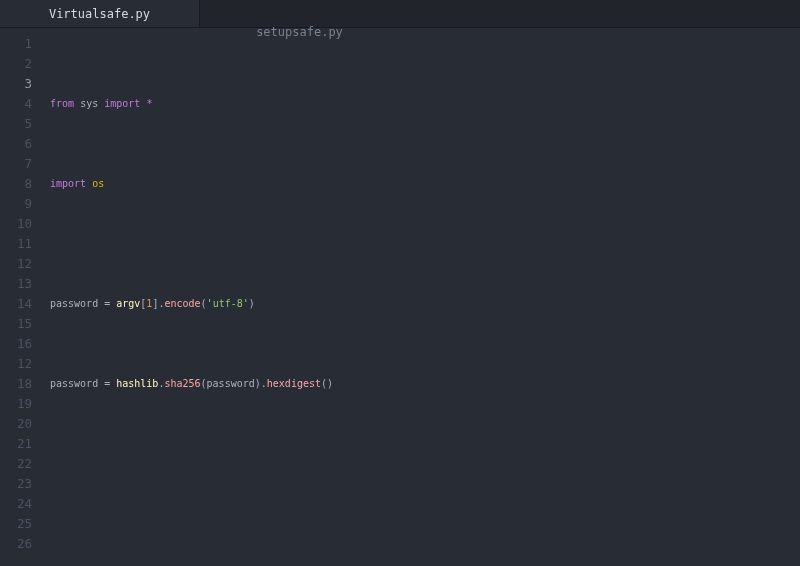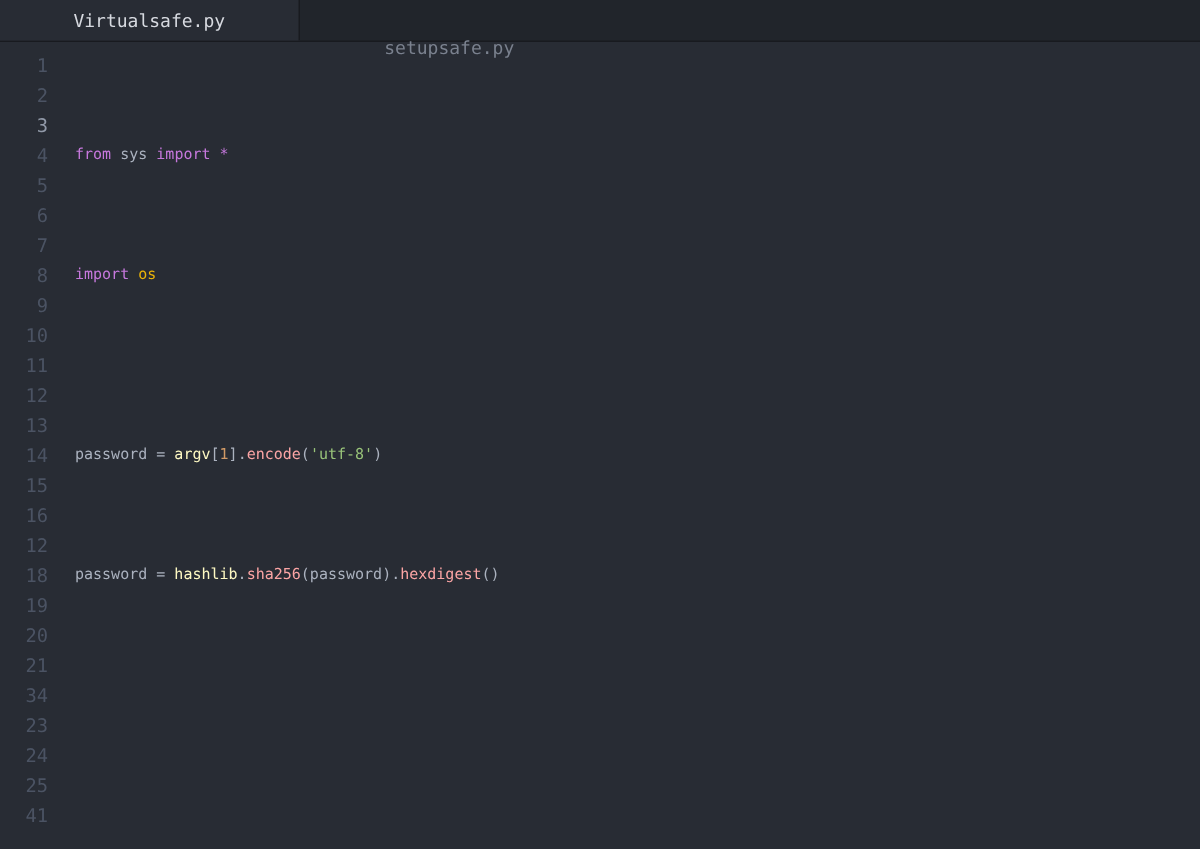--- a/index.html
+++ b/index.html
@@ -132,25 +132,25 @@
       <div class="gline">12</div>
       <div class="gline">13</div>
       <div class="gline">14</div>
       <div class="gline">15</div>
       <div class="gline">16</div>
       <div class="gline">12</div>
       <div class="gline">18</div>
       <div class="gline">19</div>
       <div class="gline">20</div>
       <div class="gline">21</div>
-      <div class="gline">34</div>
+      <div class="gline">22</div>
       <div class="gline">23</div>
       <div class="gline">24</div>
       <div class="gline">25</div>
-      <div class="gline">41</div>
+      <div class="gline">26</div>
     </div>
 
   <div class="code">
 
     <div class="line"><span class="tok-kw">from</span> <span class="tok-id">sys</span> <span class="tok-kw">import</span> <span class="tok-op">*</span></div>
 
     <div class="line"><span class="tok-kw">import</span> <span class="tok-mod">os</span></div>
 
 
 

